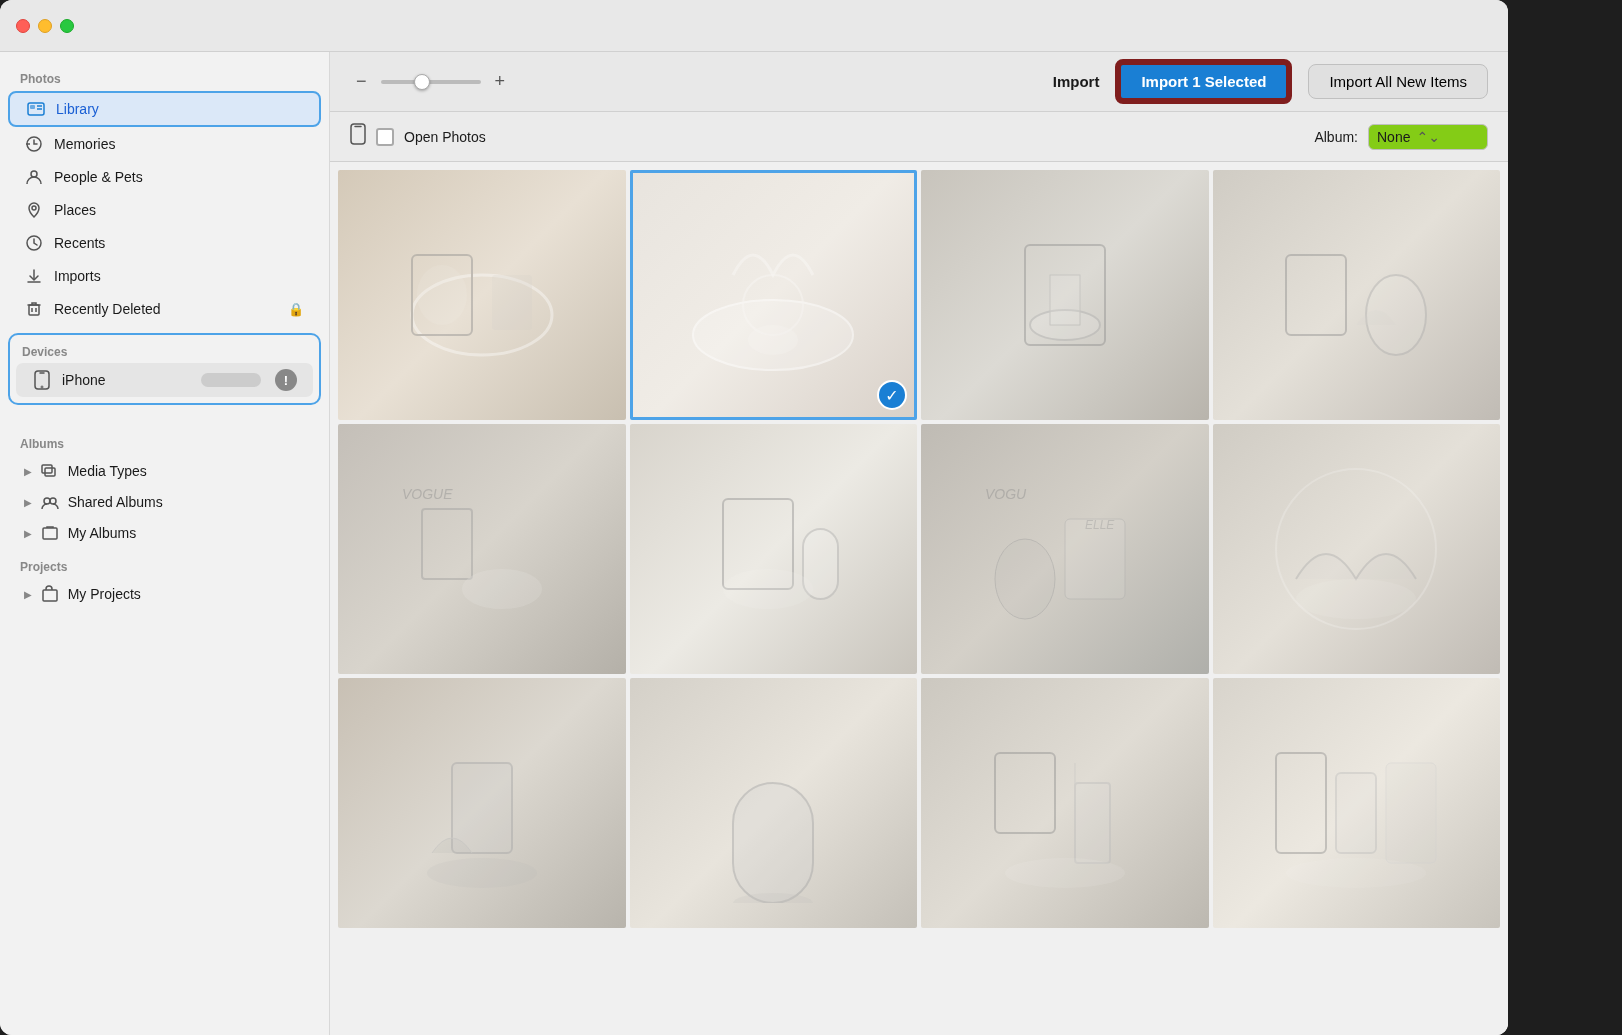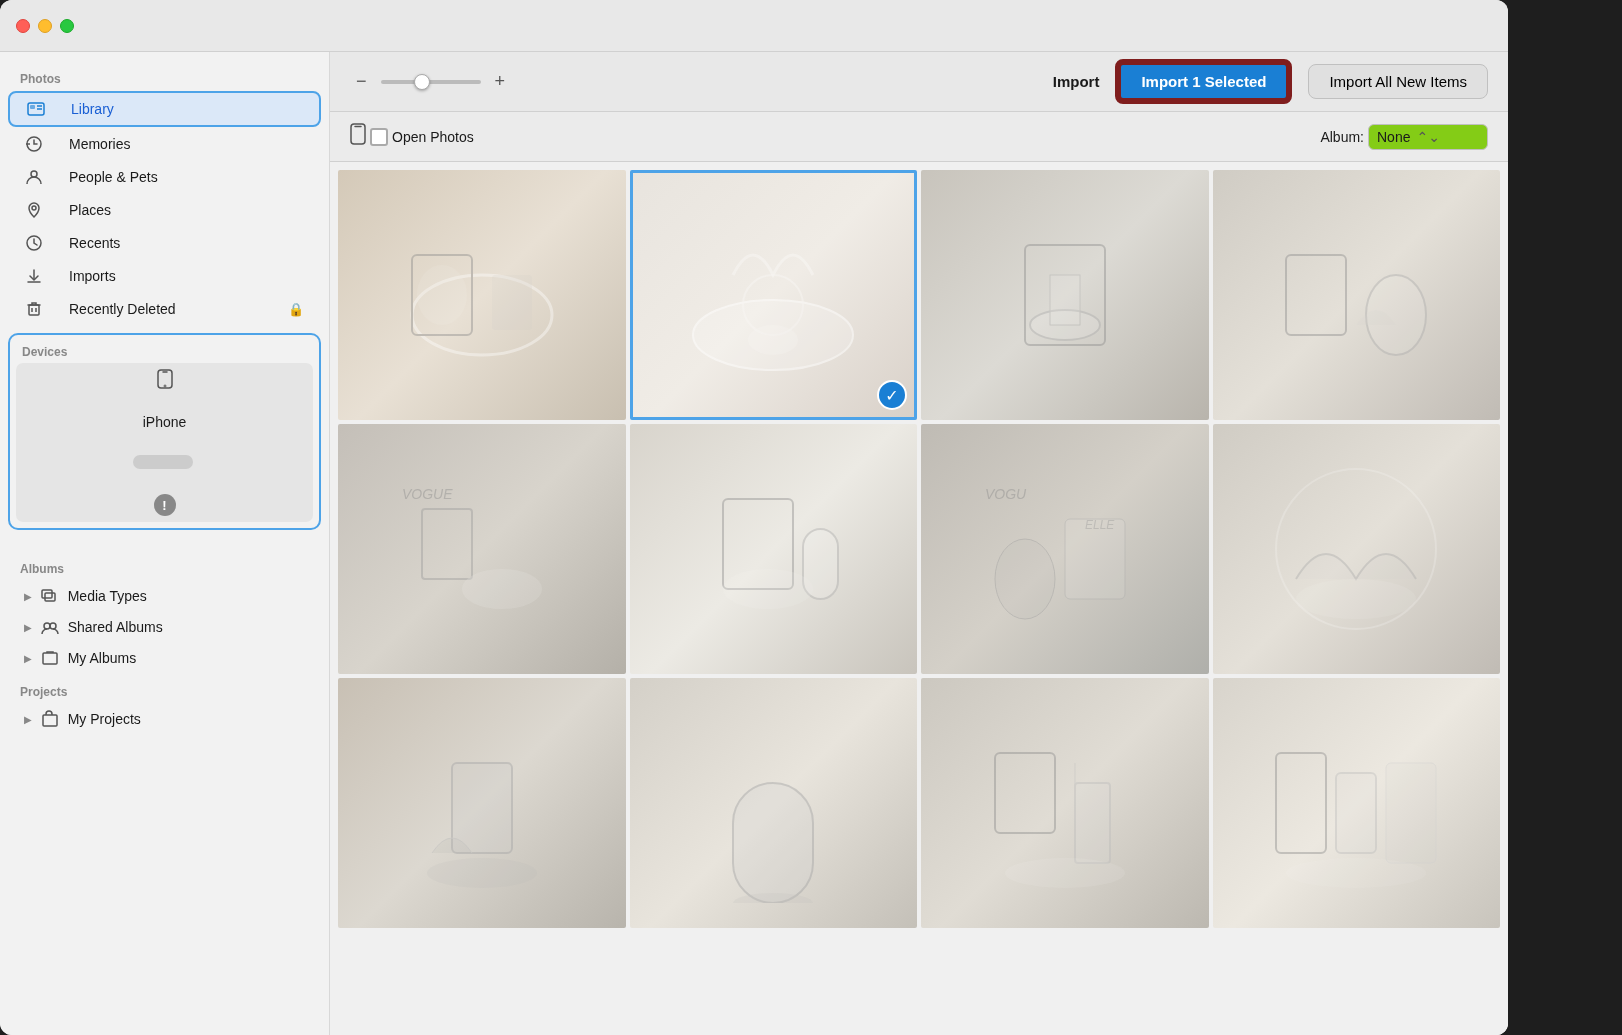--- a/index.html
+++ b/index.html
@@ -75,21 +75,21 @@
 
     .sidebar-item {
       display: flex;
       align-items: center;
       padding: 6px 16px;
       cursor: pointer;
       border-radius: 8px;
       margin: 1px 8px;
       font-size: 14px;
       color: #1a1a1a;
-      gap: 25px;
+      gap: 10px;
     }
     .sidebar-item.active {
       background: #dbe8f8;
       color: #1a5fd4;
       border: 2px solid #4da3e8;
     }
     .sidebar-item .icon {
       width: 20px;
       height: 20px;
       flex-shrink: 0;
@@ -239,21 +239,21 @@
     }
 
     
     .sub-toolbar {
       height: 50px;
       background: #ebebeb;
       border-bottom: 1px solid #d0d0d0;
       display: flex;
       align-items: center;
       padding: 0 20px;
-      gap: 4px;
+      gap: 10px;
       flex-shrink: 0;
     }
 
     .device-icon {
       font-size: 18px;
       color: #555;
     }
 
     .open-photos-checkbox {
       width: 18px;
@@ -454,21 +454,21 @@
             </svg>
           </span>
           <span class="label">Recently Deleted</span>
           <span style="font-size:13px;color:#888;">🔒</span>
         </div>
       </div>
 
       <div class="devices-section" style="border: 2px solid #4da3e8; margin: 8px 8px 4px 8px; border-radius: 10px; padding: 4px 0;">
         <div class="sidebar-section-title">Devices</div>
 
-        <div class="sidebar-item iphone-item" style="background:#e5e5e5; margin: 2px 6px; border-radius:7px;flex-direction:column;">
+        <div class="sidebar-item iphone-item" style="background:#e5e5e5; margin: 2px 6px; border-radius:7px;">
           <span class="icon">
             <svg width="16" height="20" viewBox="0 0 16 20" fill="none">
               <rect x="1" y="1" width="14" height="18" rx="3" stroke="#555" stroke-width="1.5" fill="none"></rect>
               <line x1="6" y1="3" x2="10" y2="3" stroke="#555" stroke-width="1.5" stroke-linecap="round"></line>
               <circle cx="8" cy="17" r="1" stroke="#555" stroke-width="1"></circle>
             </svg>
           </span>
           <span class="label">iPhone</span>
           <span style="width:60px; height:14px; background:#ccc; border-radius:7px; display:inline-block; margin-right:4px;"></span>
           <span class="badge-warning" style="background:#888; color:white; border-radius:50%; width:22px;height:22px;display:flex;align-items:center;justify-content:center;font-size:13px;font-weight:bold;">!</span>

